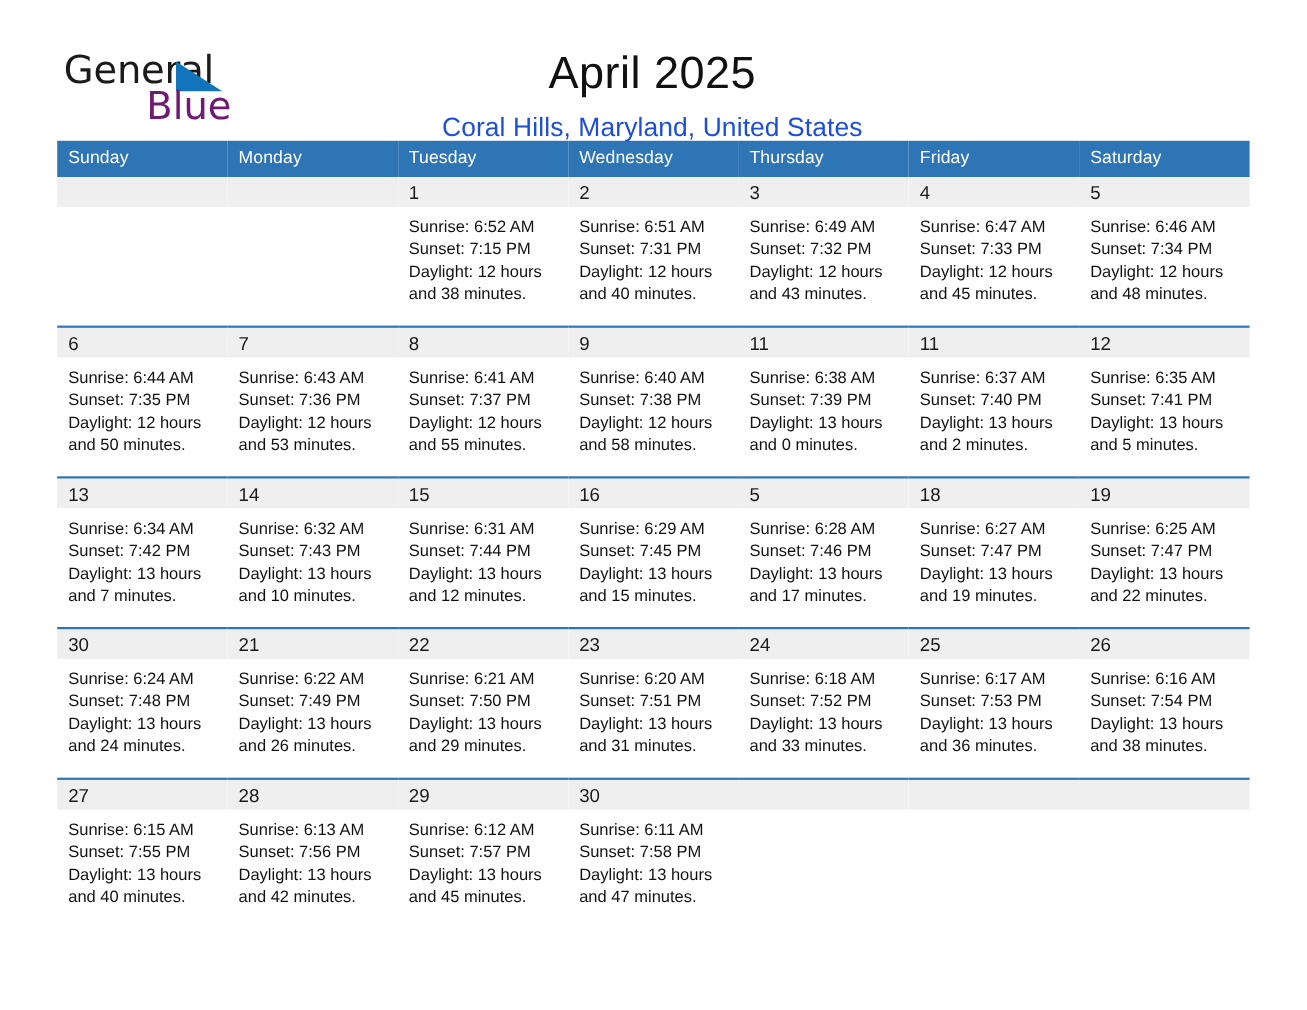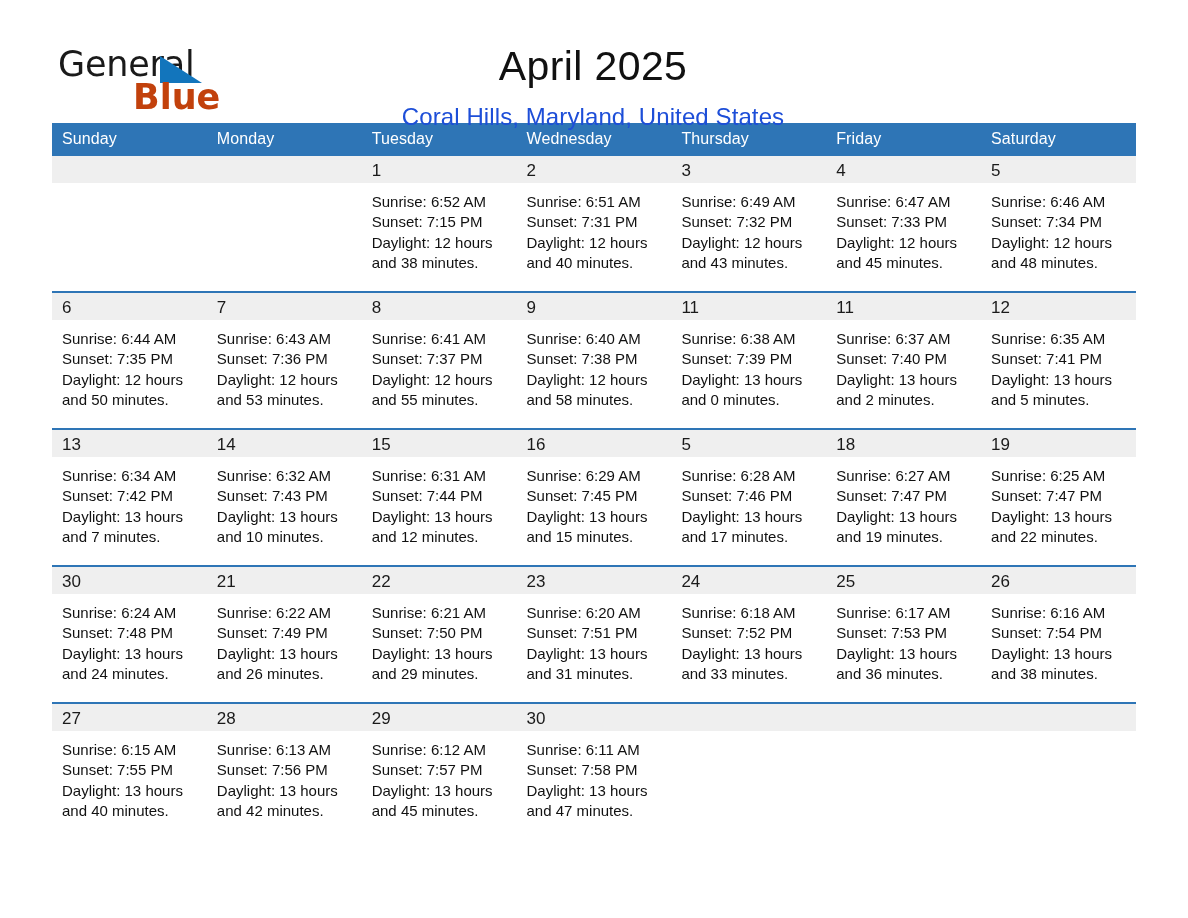--- a/index.html
+++ b/index.html
@@ -53,23 +53,23 @@
     height: 0;
     border-left: 42px solid #1275bc;
     border-top: 27px solid transparent;
   }
   .logo-blue {
     position: absolute;
     left: 75px;
     top: 33px;
     font-size: 35px;
     line-height: 36px;
-    color: #c2410c;
+    color: #701a75;
     font-family: "DejaVu Sans", sans-serif;
-    font-weight: 700;
+    font-weight: 400;
   }
 
   .title-block {
     text-align: center;
     padding-right: 2px;
   }
   .month-title {
     font-size: 41px;
     line-height: 48px;
     font-weight: 400;
@@ -80,21 +80,21 @@
     font-size: 24px;
     line-height: 34px;
     font-weight: 400;
     color: #1d4ed8;
     margin-top: 10px;
     letter-spacing: 0.1px;
   }
 
   
   .calendar {
-    margin-top: 13px;
+    margin-top: 18px;
     width: 1084px;
     border-collapse: collapse;
     table-layout: fixed;
   }
   .calendar th {
     background: #2e75b6;
     color: #ffffff;
     font-size: 16px;
     font-weight: 400;
     text-align: left;

